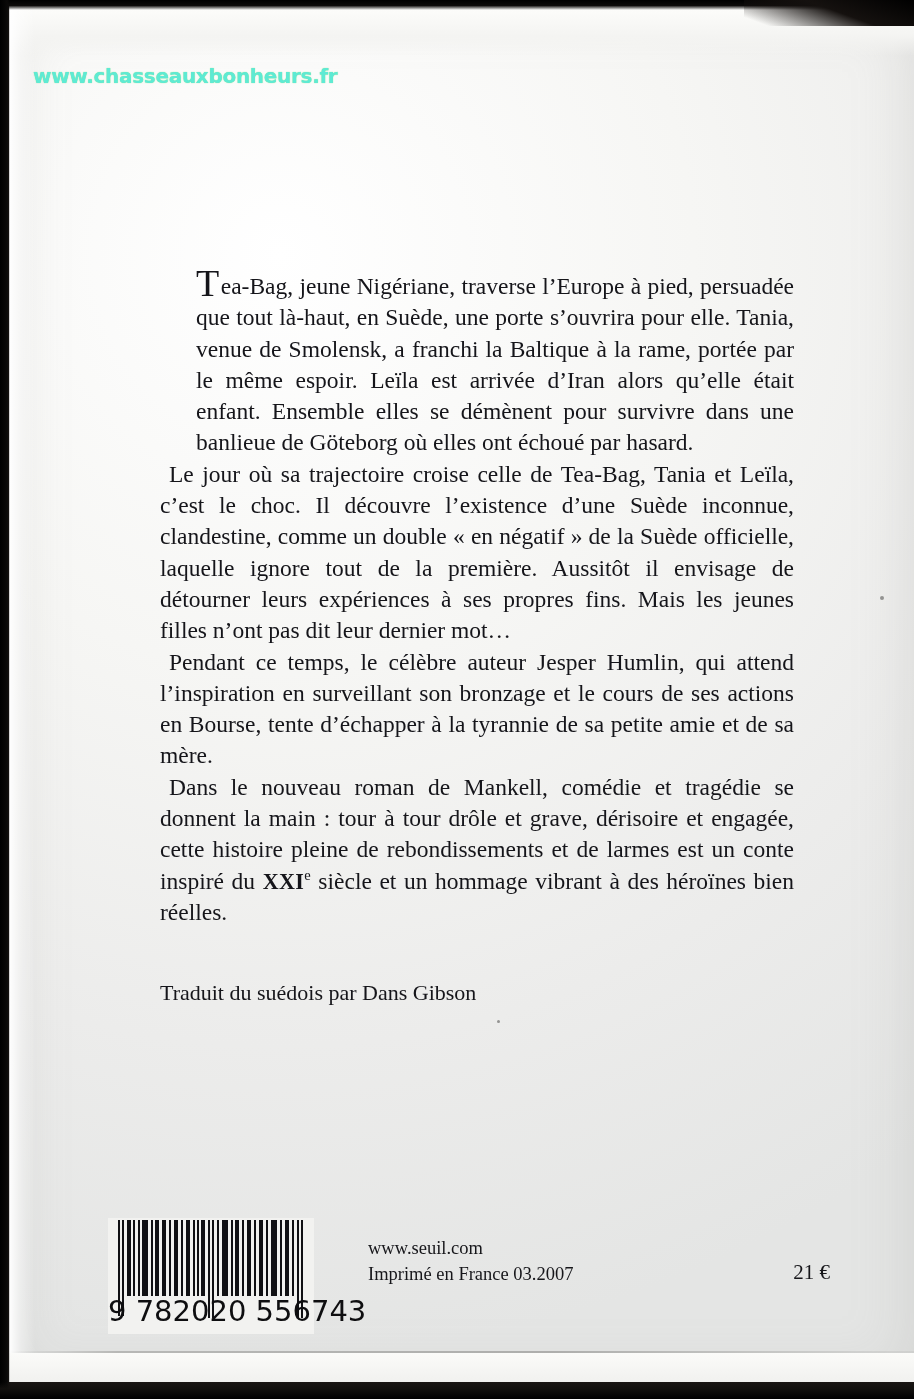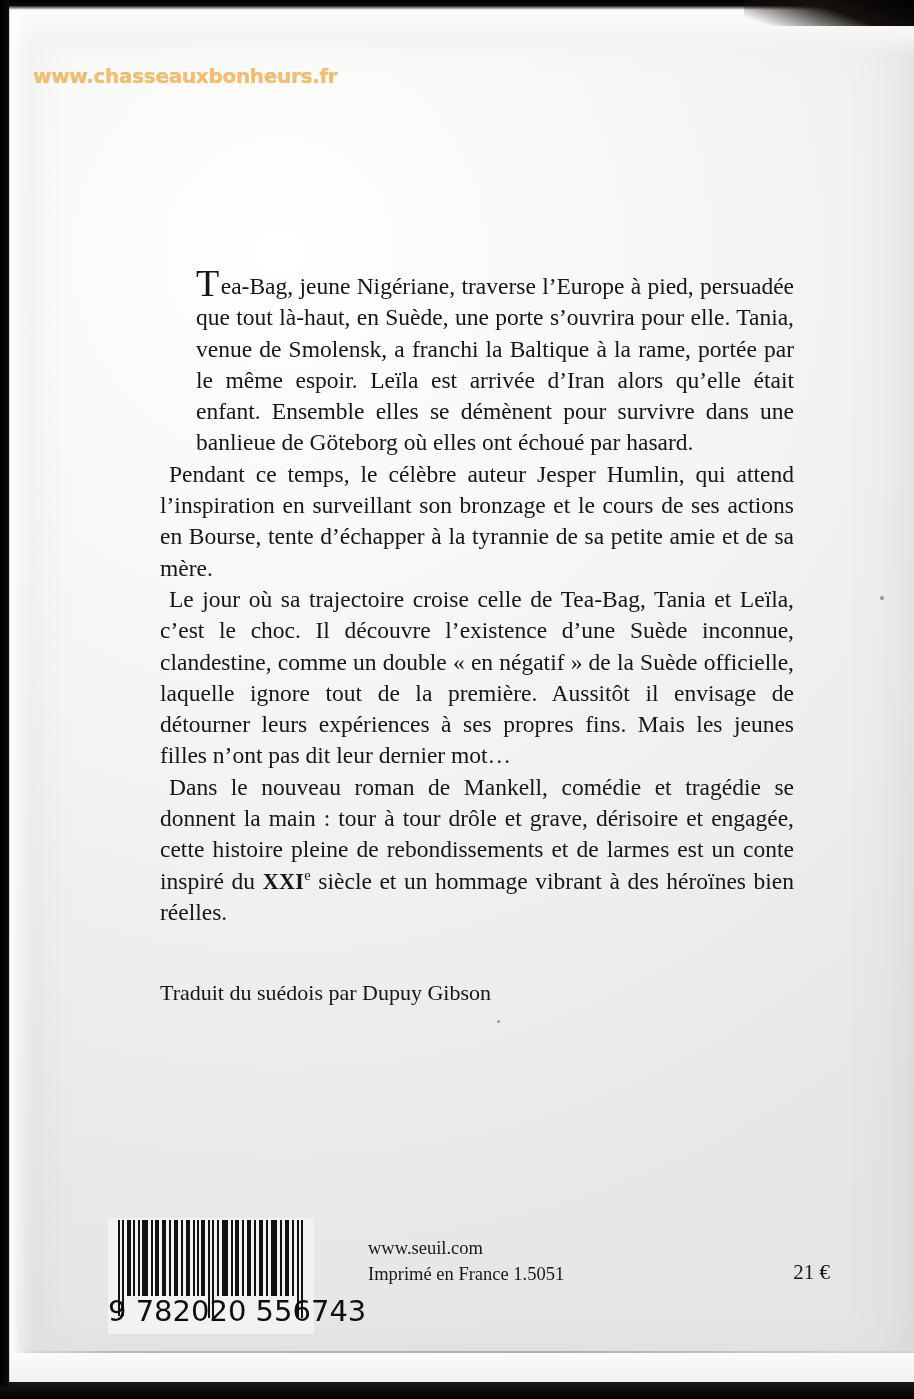--- a/index.html
+++ b/index.html
@@ -85,21 +85,21 @@
 
   
   .watermark {
     position: absolute;
     left: 33px;
     top: 64px;
     font-family: "DejaVu Sans", "Liberation Sans", sans-serif;
     font-size: 20px;
     font-weight: 600;
     letter-spacing: -0.3px;
-    color: #fdba74;
+    color: #5eead4;
     text-shadow: 0 0 1px rgba(20,200,20,0.55);
     white-space: nowrap;
   }
 
   
   .blurb {
     position: absolute;
     left: 160px;
     top: 268px;
     width: 634px;
@@ -225,26 +225,26 @@
   <div class="edge-left"></div>
   <div class="edge-bottom"></div>
 
   <div class="speck" style="left:880px; top:596px; width:4px; height:4px;"></div>
   <div class="speck" style="left:497px; top:1020px; width:3px; height:3px;"></div>
 
   <div class="watermark">www.chasseauxbonheurs.fr</div>
 
   <div class="blurb">
     <p class="first"><span class="dropcap">T</span><span>ea-Bag, jeune Nigériane, traverse l’Europe à pied, persuadée que tout là-haut, en Suède, une porte s’ouvrira pour elle. Tania, venue de Smolensk, a franchi la Baltique à la rame, portée par le même espoir. Leïla est arrivée d’Iran alors qu’elle était enfant. Ensemble elles se démènent pour survivre dans une banlieue de Göteborg où elles ont échoué par hasard.</span></p>
+    <p>Le jour où sa trajectoire croise celle de Tea-Bag, Tania et Leïla, c’est le choc. Il découvre l’existence d’une Suède inconnue, clandestine, comme un double « en négatif » de la Suède officielle, laquelle ignore tout de la première. Aussitôt il envisage de détourner leurs expériences à ses propres fins. Mais les jeunes filles n’ont pas dit leur dernier mot…</p>
     <p>Pendant ce temps, le célèbre auteur Jesper Humlin, qui attend l’inspiration en surveillant son bronzage et le cours de ses actions en Bourse, tente d’échapper à la tyrannie de sa petite amie et de sa mère.</p>
-    <p>Le jour où sa trajectoire croise celle de Tea-Bag, Tania et Leïla, c’est le choc. Il découvre l’existence d’une Suède inconnue, clandestine, comme un double « en négatif » de la Suède officielle, laquelle ignore tout de la première. Aussitôt il envisage de détourner leurs expériences à ses propres fins. Mais les jeunes filles n’ont pas dit leur dernier mot…</p>
     <p><span>Dans le nouveau roman de Mankell, comédie et tragédie se donnent la main : tour à tour drôle et grave, dérisoire et engagée, cette histoire pleine de rebondissements et de larmes est un conte inspiré du </span><span class="smallcaps">XXI</span><span class="sup">e</span><span> siècle et un hommage vibrant à des héroïnes bien réelles.</span></p>
   </div>
 
-  <div class="translator">Traduit du suédois par Dupuy Gibson</div>
+  <div class="translator">Traduit du suédois par Dans Gibson</div>
 
   <div class="barcode-block">
     <svg class="barcode-bars" viewBox="0 0 206 116" preserveAspectRatio="none">
       <rect x="0" y="0" width="206" height="116" fill="#f2f2f0"></rect>
       <g fill="#111114">
         <rect x="10" y="2" width="2" height="96"></rect>
         <rect x="14" y="2" width="2" height="96"></rect>
         <rect x="19" y="2" width="4" height="76"></rect>
         <rect x="25" y="2" width="2" height="76"></rect>
         <rect x="30" y="2" width="2" height="76"></rect>
@@ -277,18 +277,18 @@
         <rect x="189" y="2" width="2" height="98"></rect>
         <rect x="193" y="2" width="2" height="98"></rect>
       </g>
     </svg>
     <div class="barcode-digits">9 782020 556743</div>
   </div>
 
   <div class="publisher">
     <div>www.seuil.com</div>
     <div class="price-row">
-      <span>Imprimé en France 1.5051</span>
+      <span>Imprimé en France 03.2007</span>
       <span class="price">21 €</span>
     </div>
   </div>
 
 </div>
 
 </body></html>

